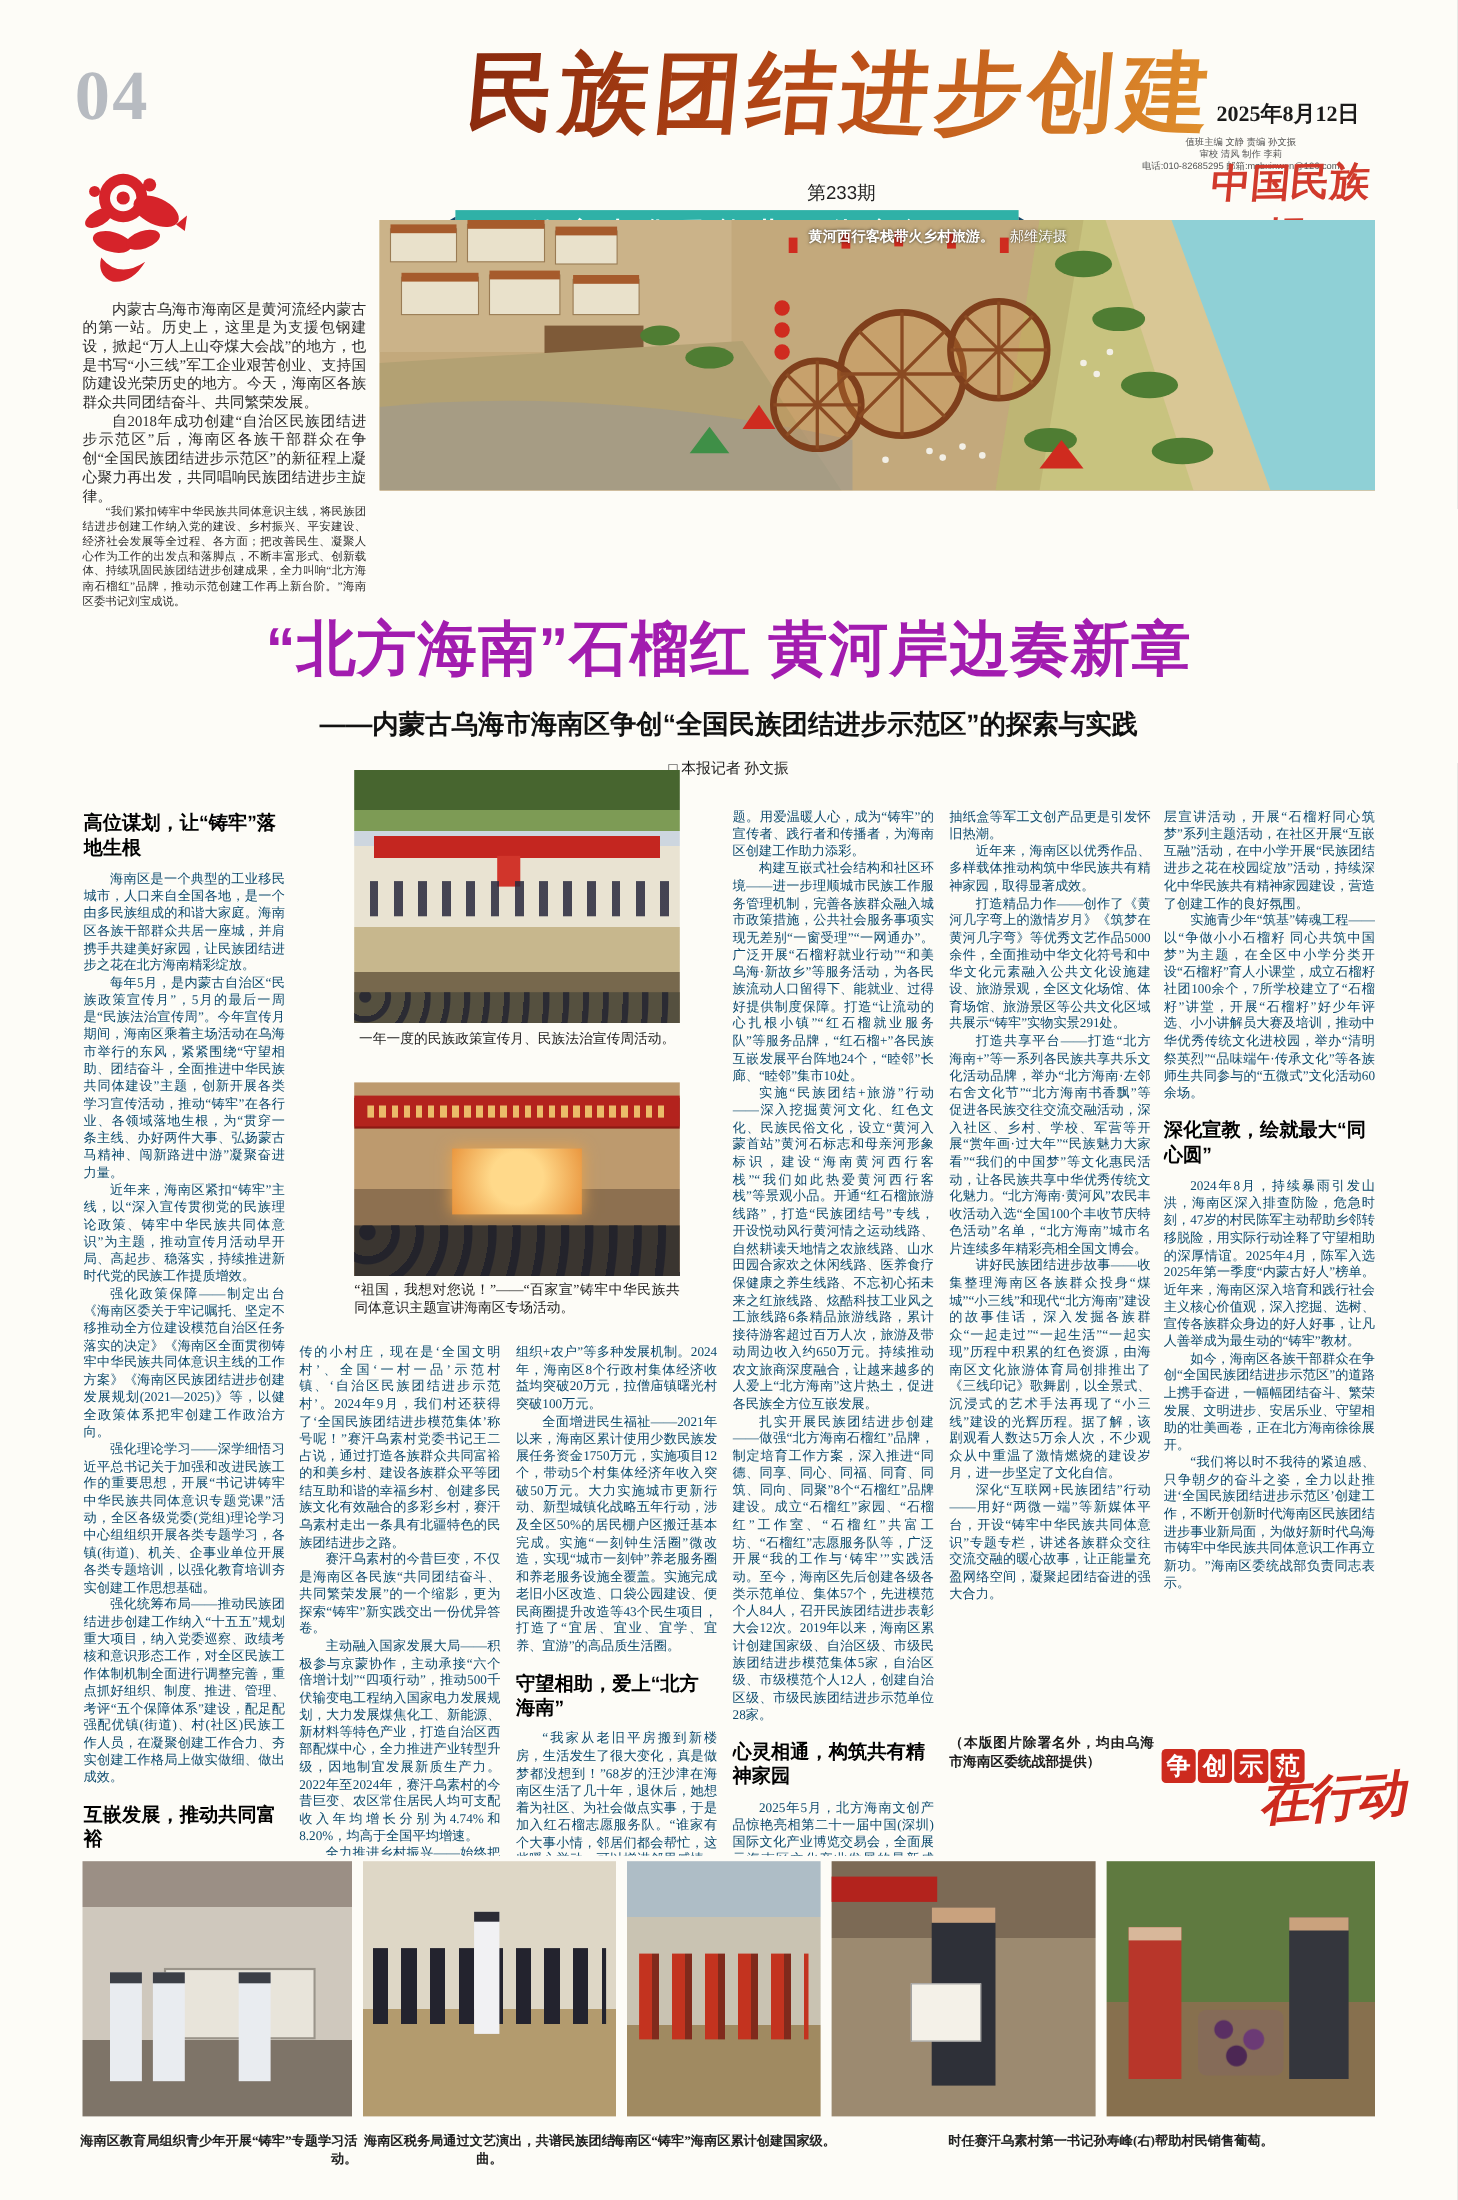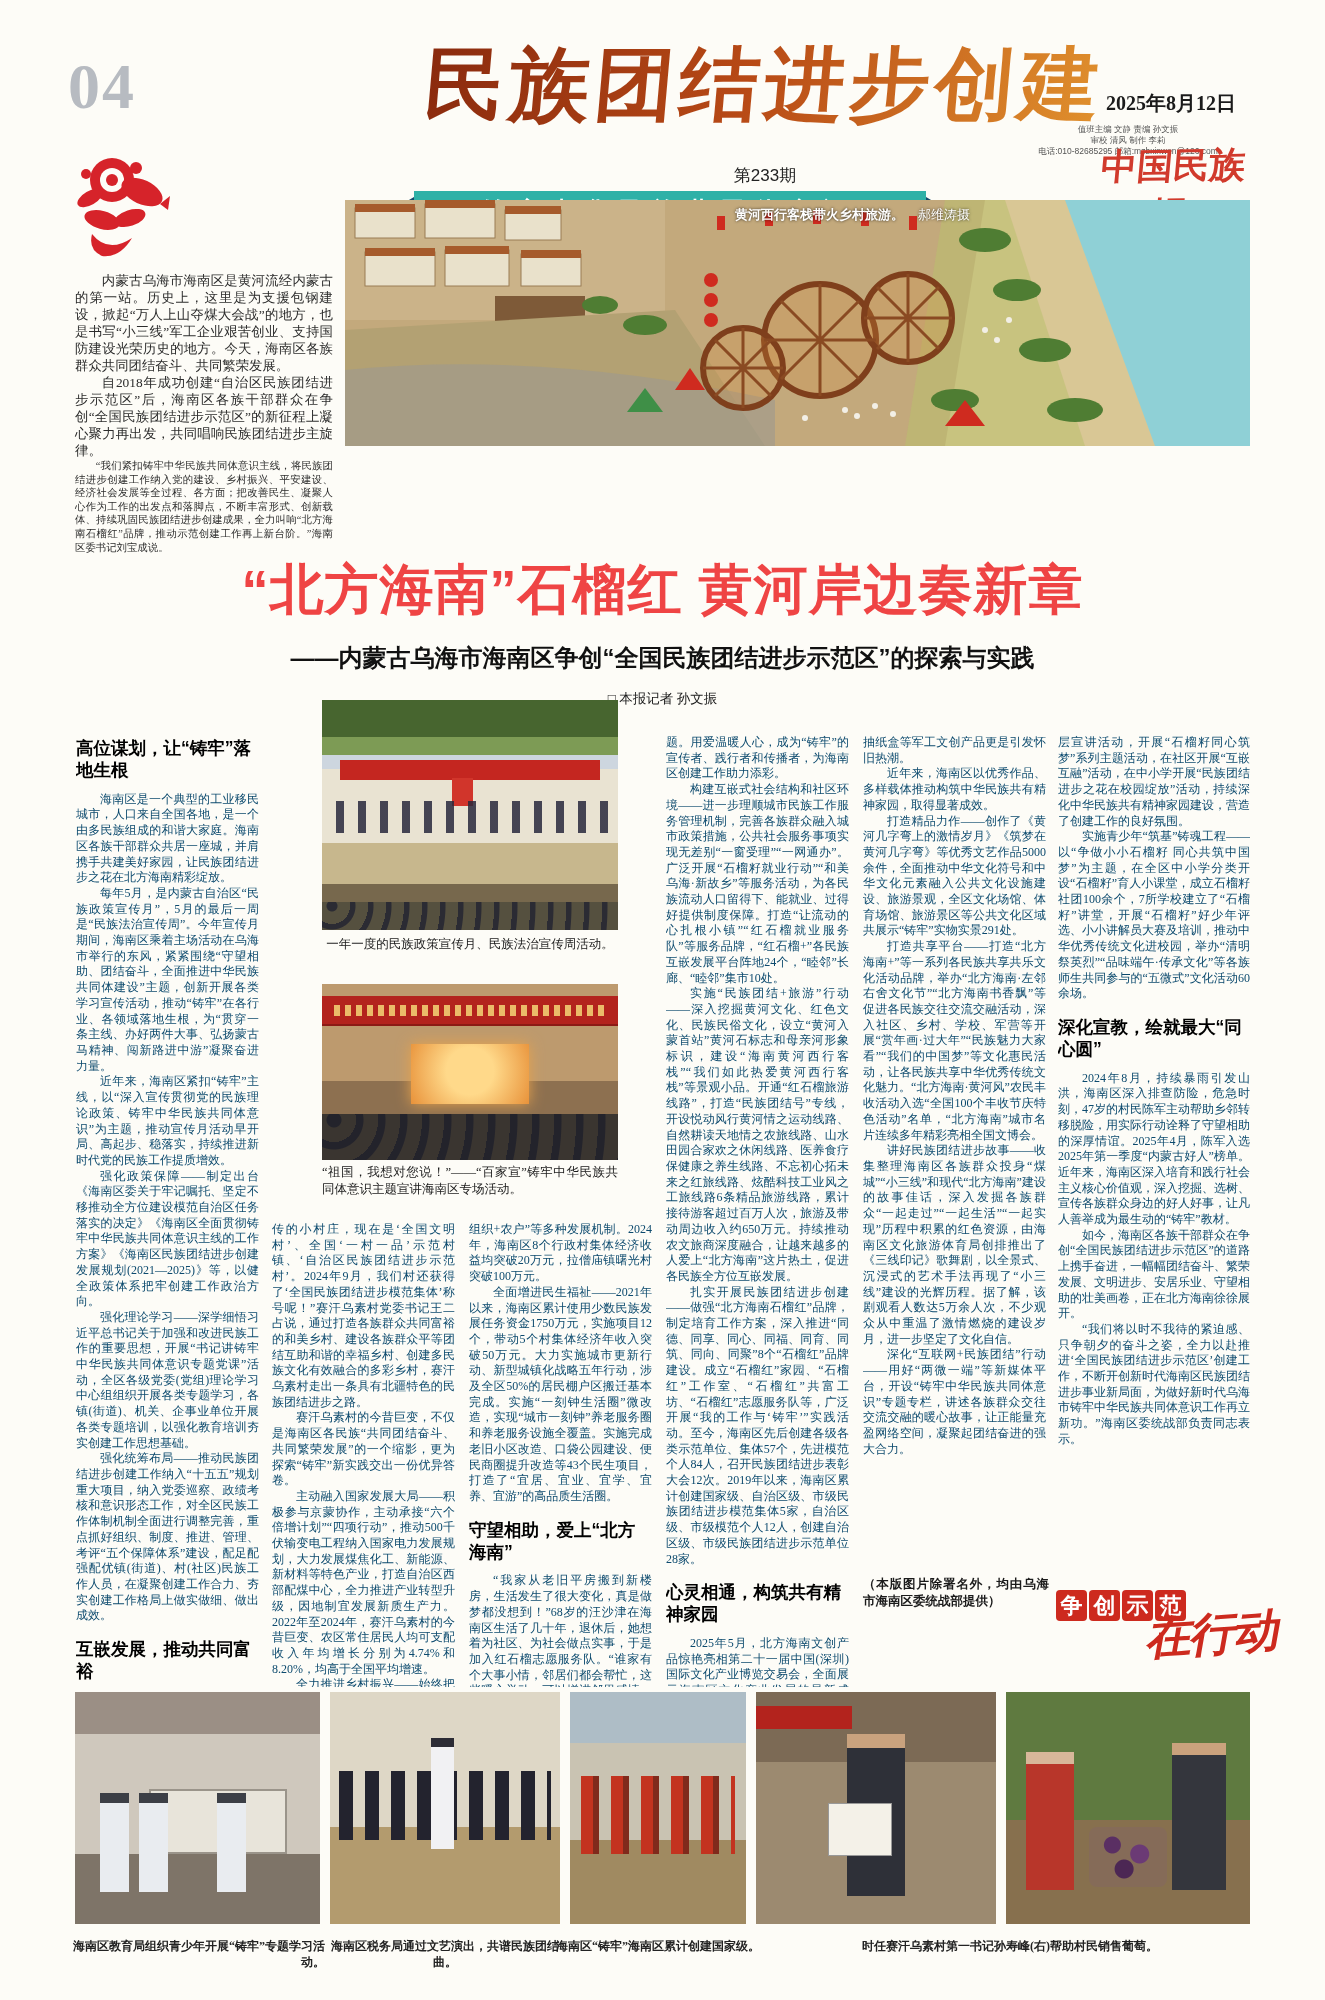--- a/index.html
+++ b/index.html
@@ -38,21 +38,21 @@
                 text-shadow:0 0 3px rgba(0,0,0,.8);}
   #lead-caption .credit{margin-left:14px;font-weight:400;}
 
   
   #intro{left:75px;top:272px;width:258px;}
   #intro p{margin:0;text-indent:2em;text-align:justify;font-size:13.4px;line-height:17px;color:#2c2c2c;}
   #intro p.small{font-size:10.4px;line-height:13.6px;}
 
   
   #headline{left:0;top:554px;width:1325px;text-align:center;
-            font:900 54px "Liberation Sans",sans-serif;color:#ef4444;letter-spacing:1px;}
+            font:900 54px "Liberation Sans",sans-serif;color:#a21caf;letter-spacing:1px;}
   #subheadline{left:0;top:642px;width:1325px;text-align:center;
                font:700 24px "Liberation Sans",sans-serif;color:#111;}
   #byline{left:0;top:690px;width:1325px;text-align:center;font:400 13.5px "Liberation Serif",serif;}
 
   
   .col{position:absolute;top:735px;width:183px;height:952px;overflow:hidden;}
   #c1{left:76px;}
   #c2{left:272px;top:1222px;height:465px;}
   #c3{left:469px;top:1222px;height:465px;}
   #c4{left:666px;}

